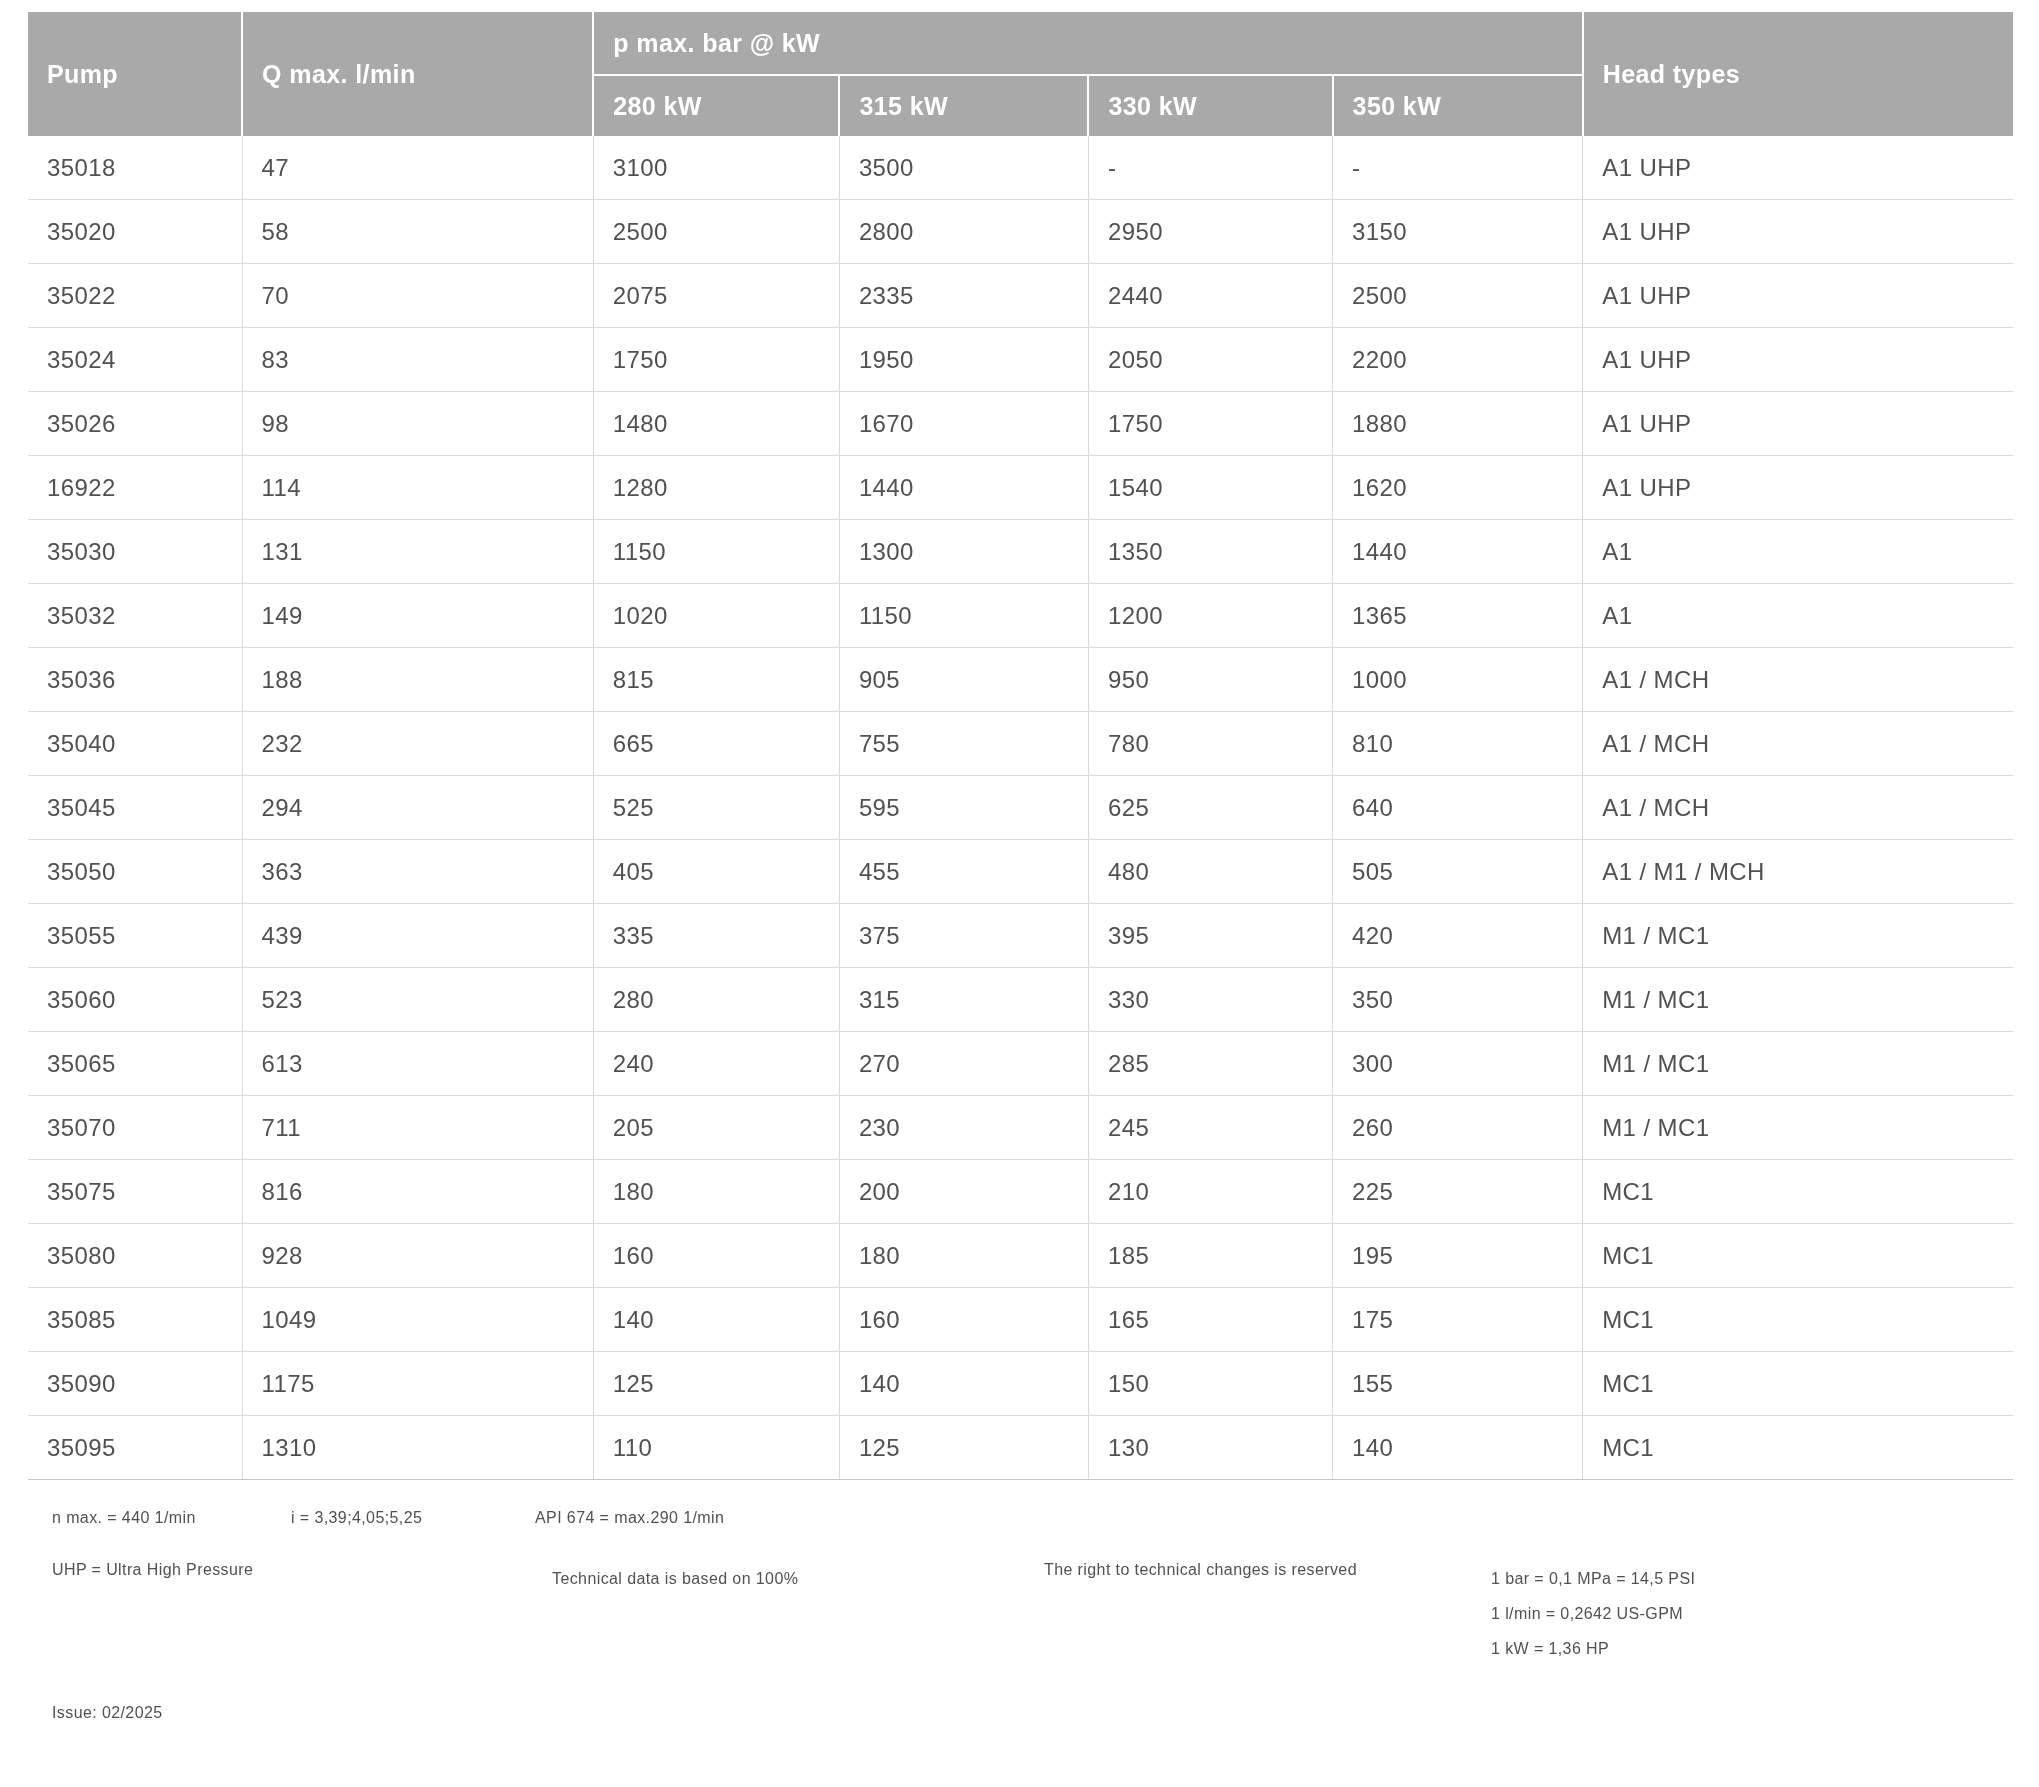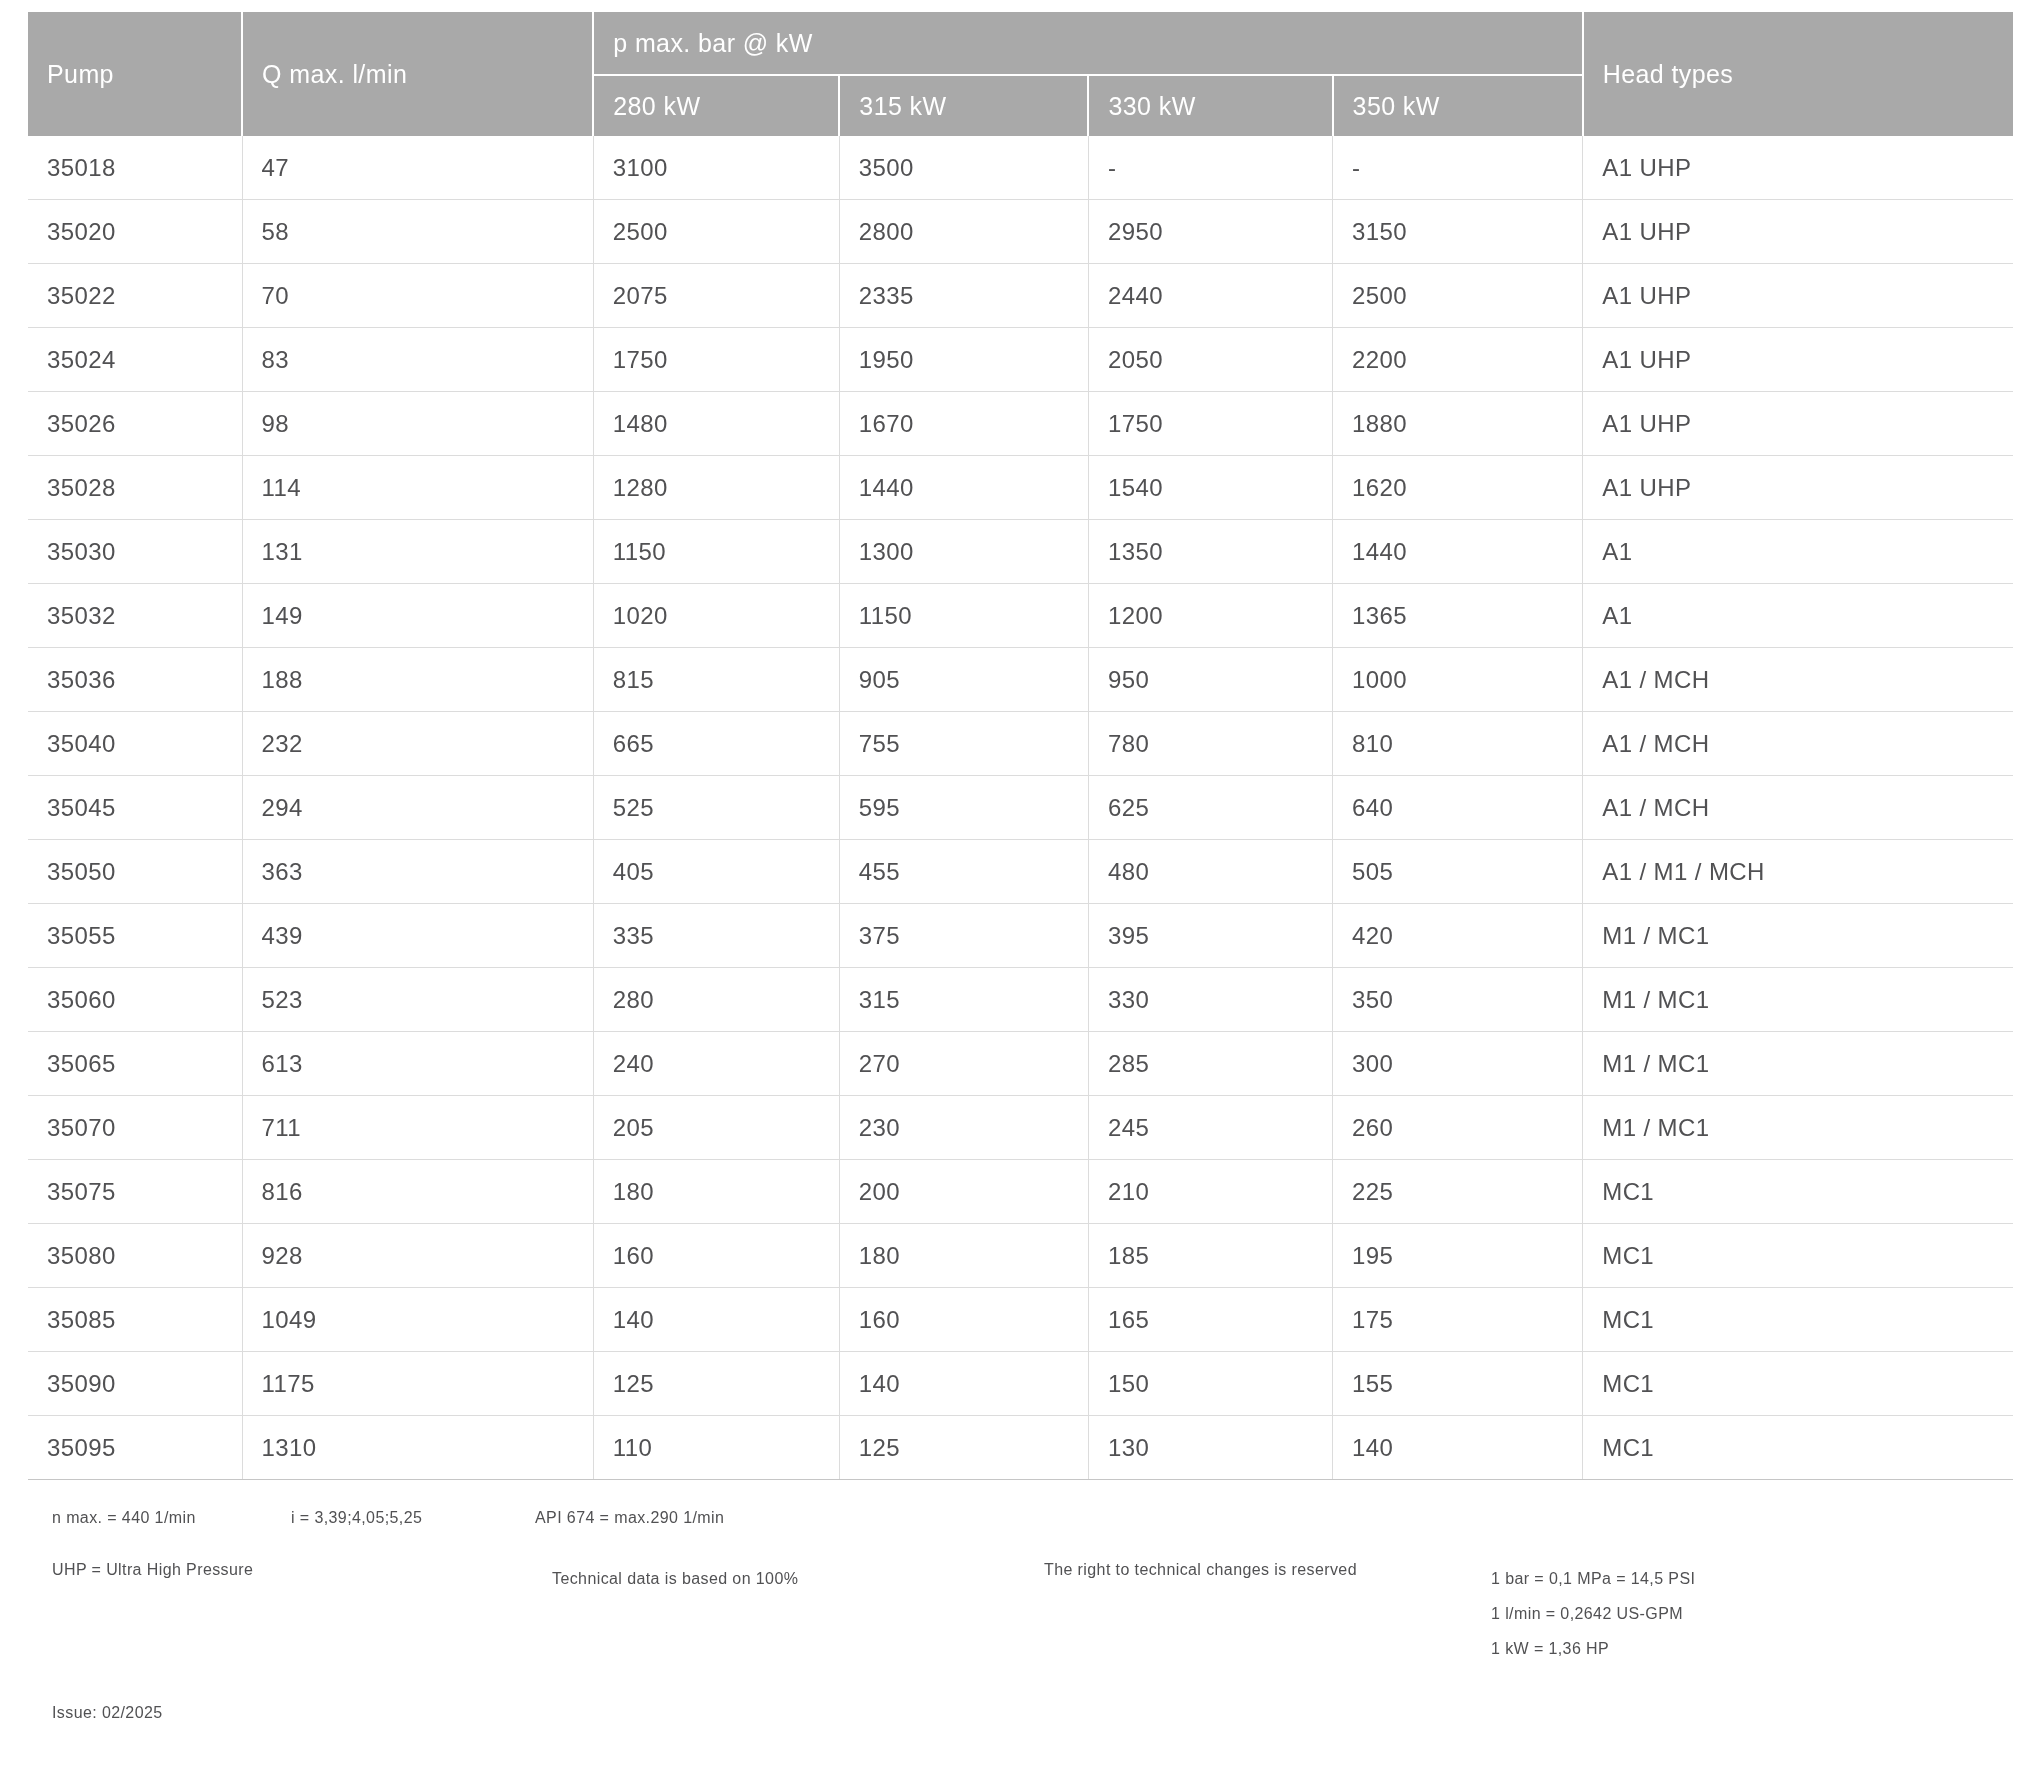--- a/index.html
+++ b/index.html
@@ -26,21 +26,21 @@
     top: 12px;
     width: 1985px;
     border-collapse: collapse;
     table-layout: fixed;
     font-size: 24px;
     font-weight: 300;
   }
   table.spec thead th {
     background: #a9a9a9;
     color: #ffffff;
-    font-weight: 400;
+    font-weight: 700;
     text-align: left;
     vertical-align: middle;
     padding: 0 16px 0 19px;
     font-size: 25px;
     letter-spacing: 0.4px;
   }
   table.spec thead tr.top-row th {
     height: 62px;
   }
   table.spec thead tr.top-row th[rowspan] {
@@ -160,21 +160,21 @@
         <tr>
       <td>35026</td>
       <td>98</td>
       <td>1480</td>
       <td>1670</td>
       <td>1750</td>
       <td>1880</td>
       <td>A1 UHP</td>
     </tr>
         <tr>
-      <td>35028</td>
+      <td>16922</td>
       <td>114</td>
       <td>1280</td>
       <td>1440</td>
       <td>1540</td>
       <td>1620</td>
       <td>A1 UHP</td>
     </tr>
         <tr>
       <td>35030</td>
       <td>131</td>

